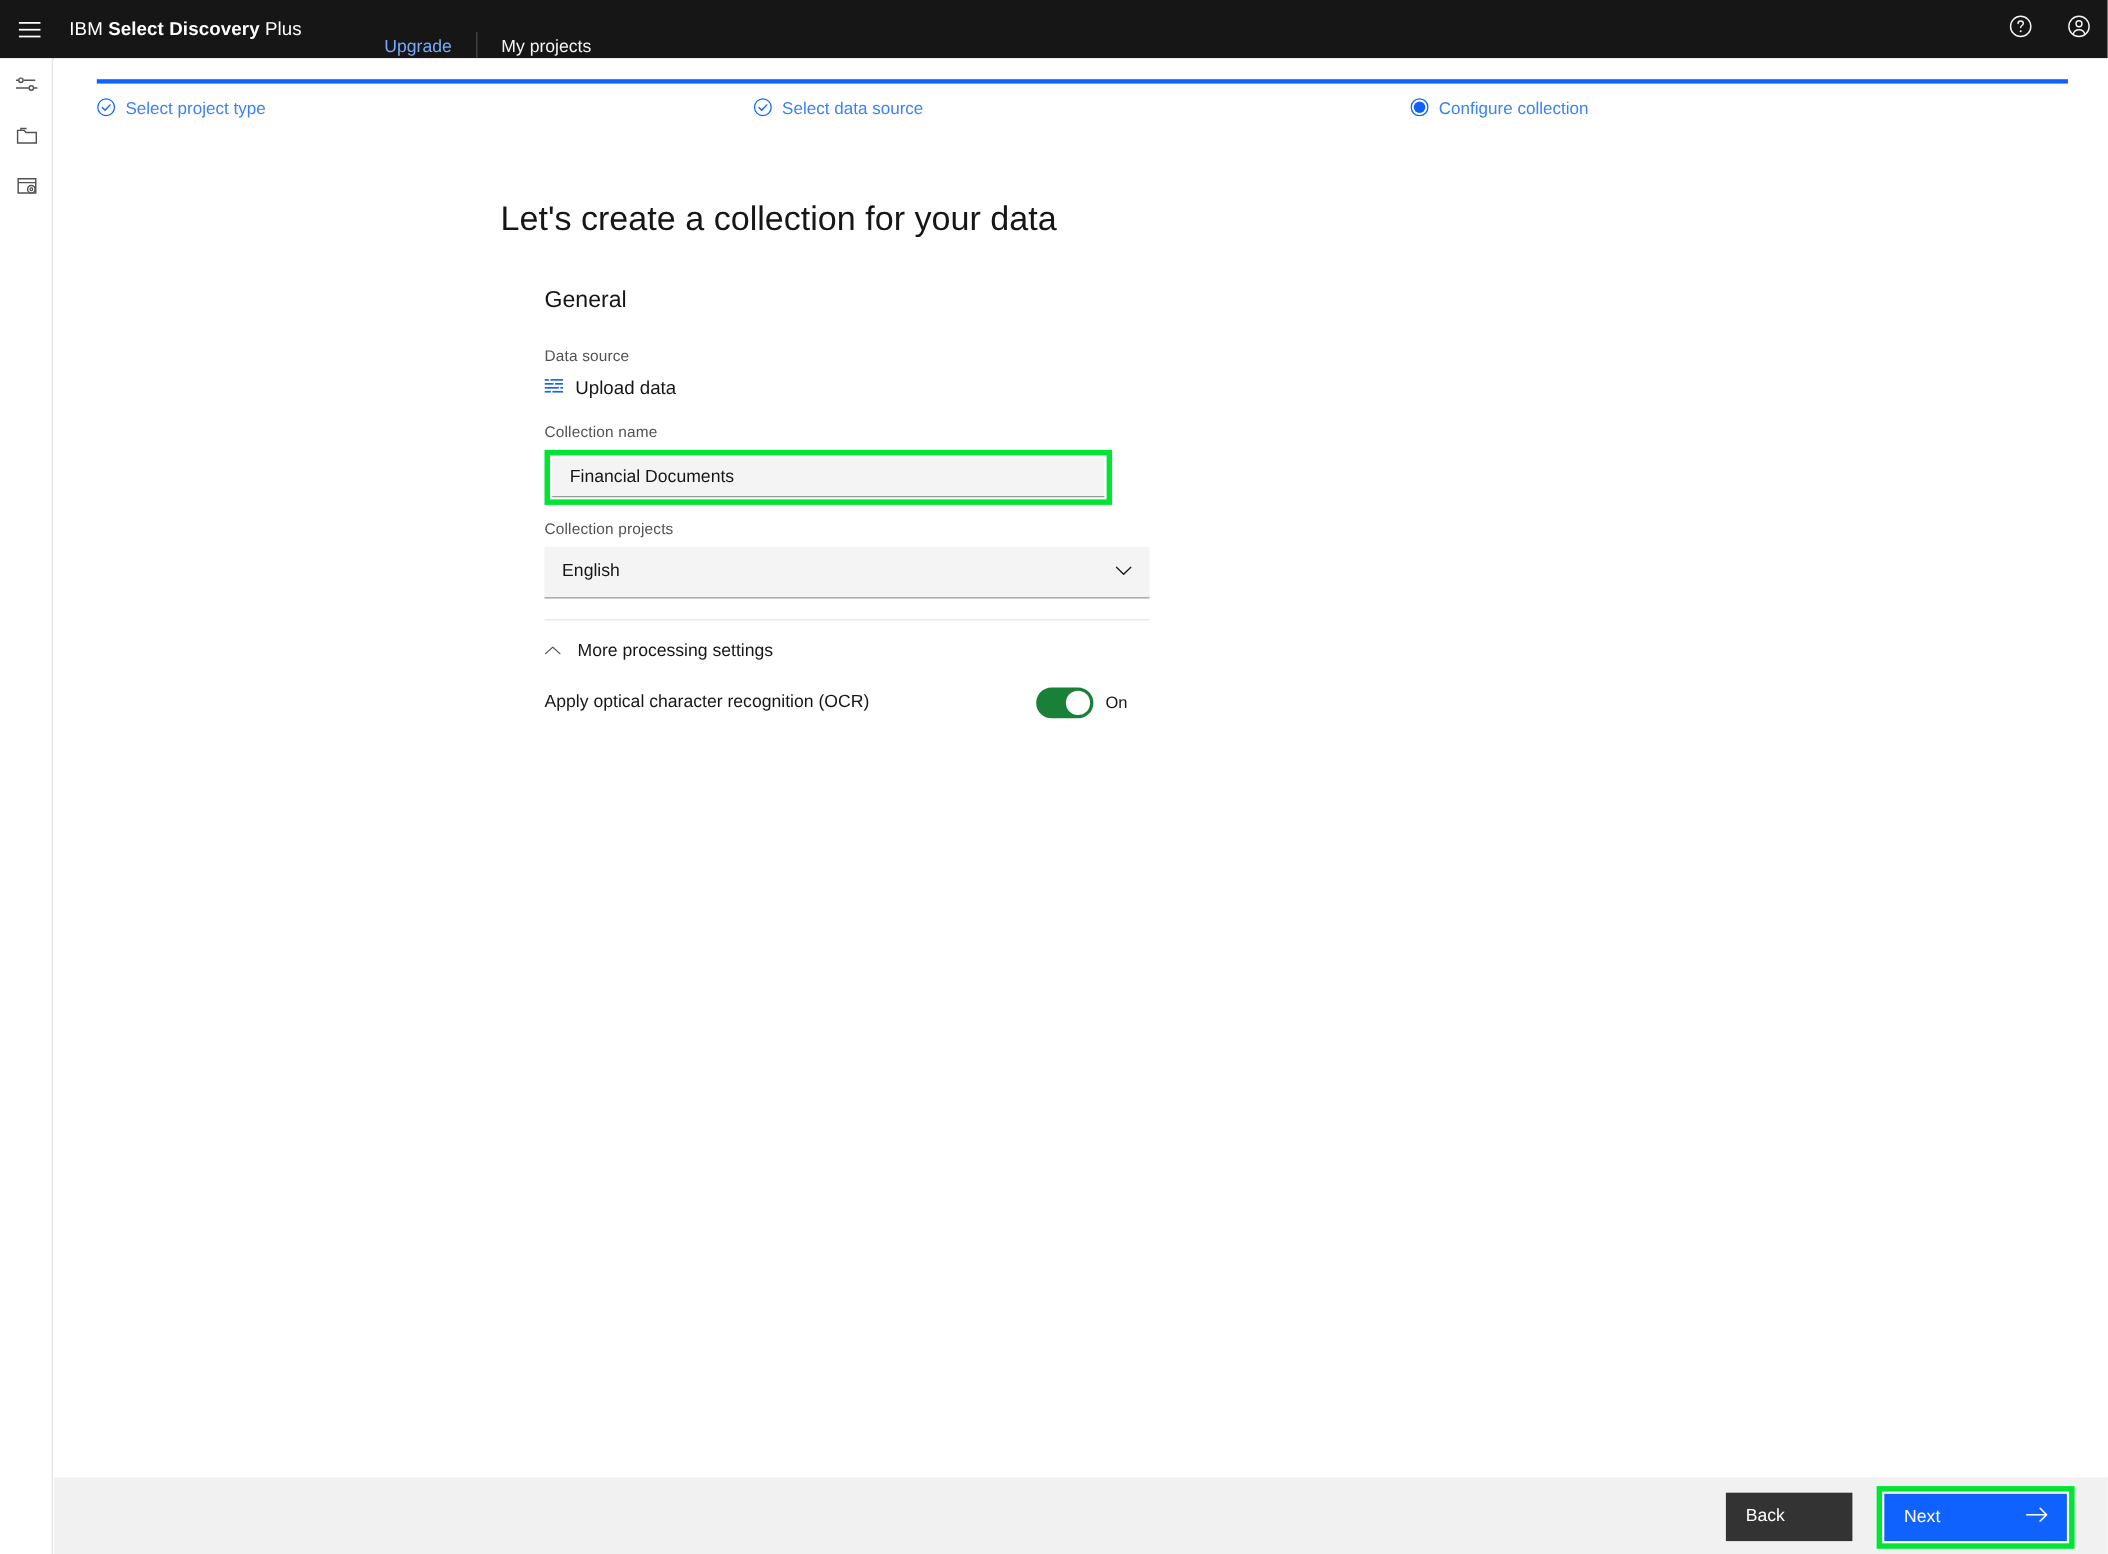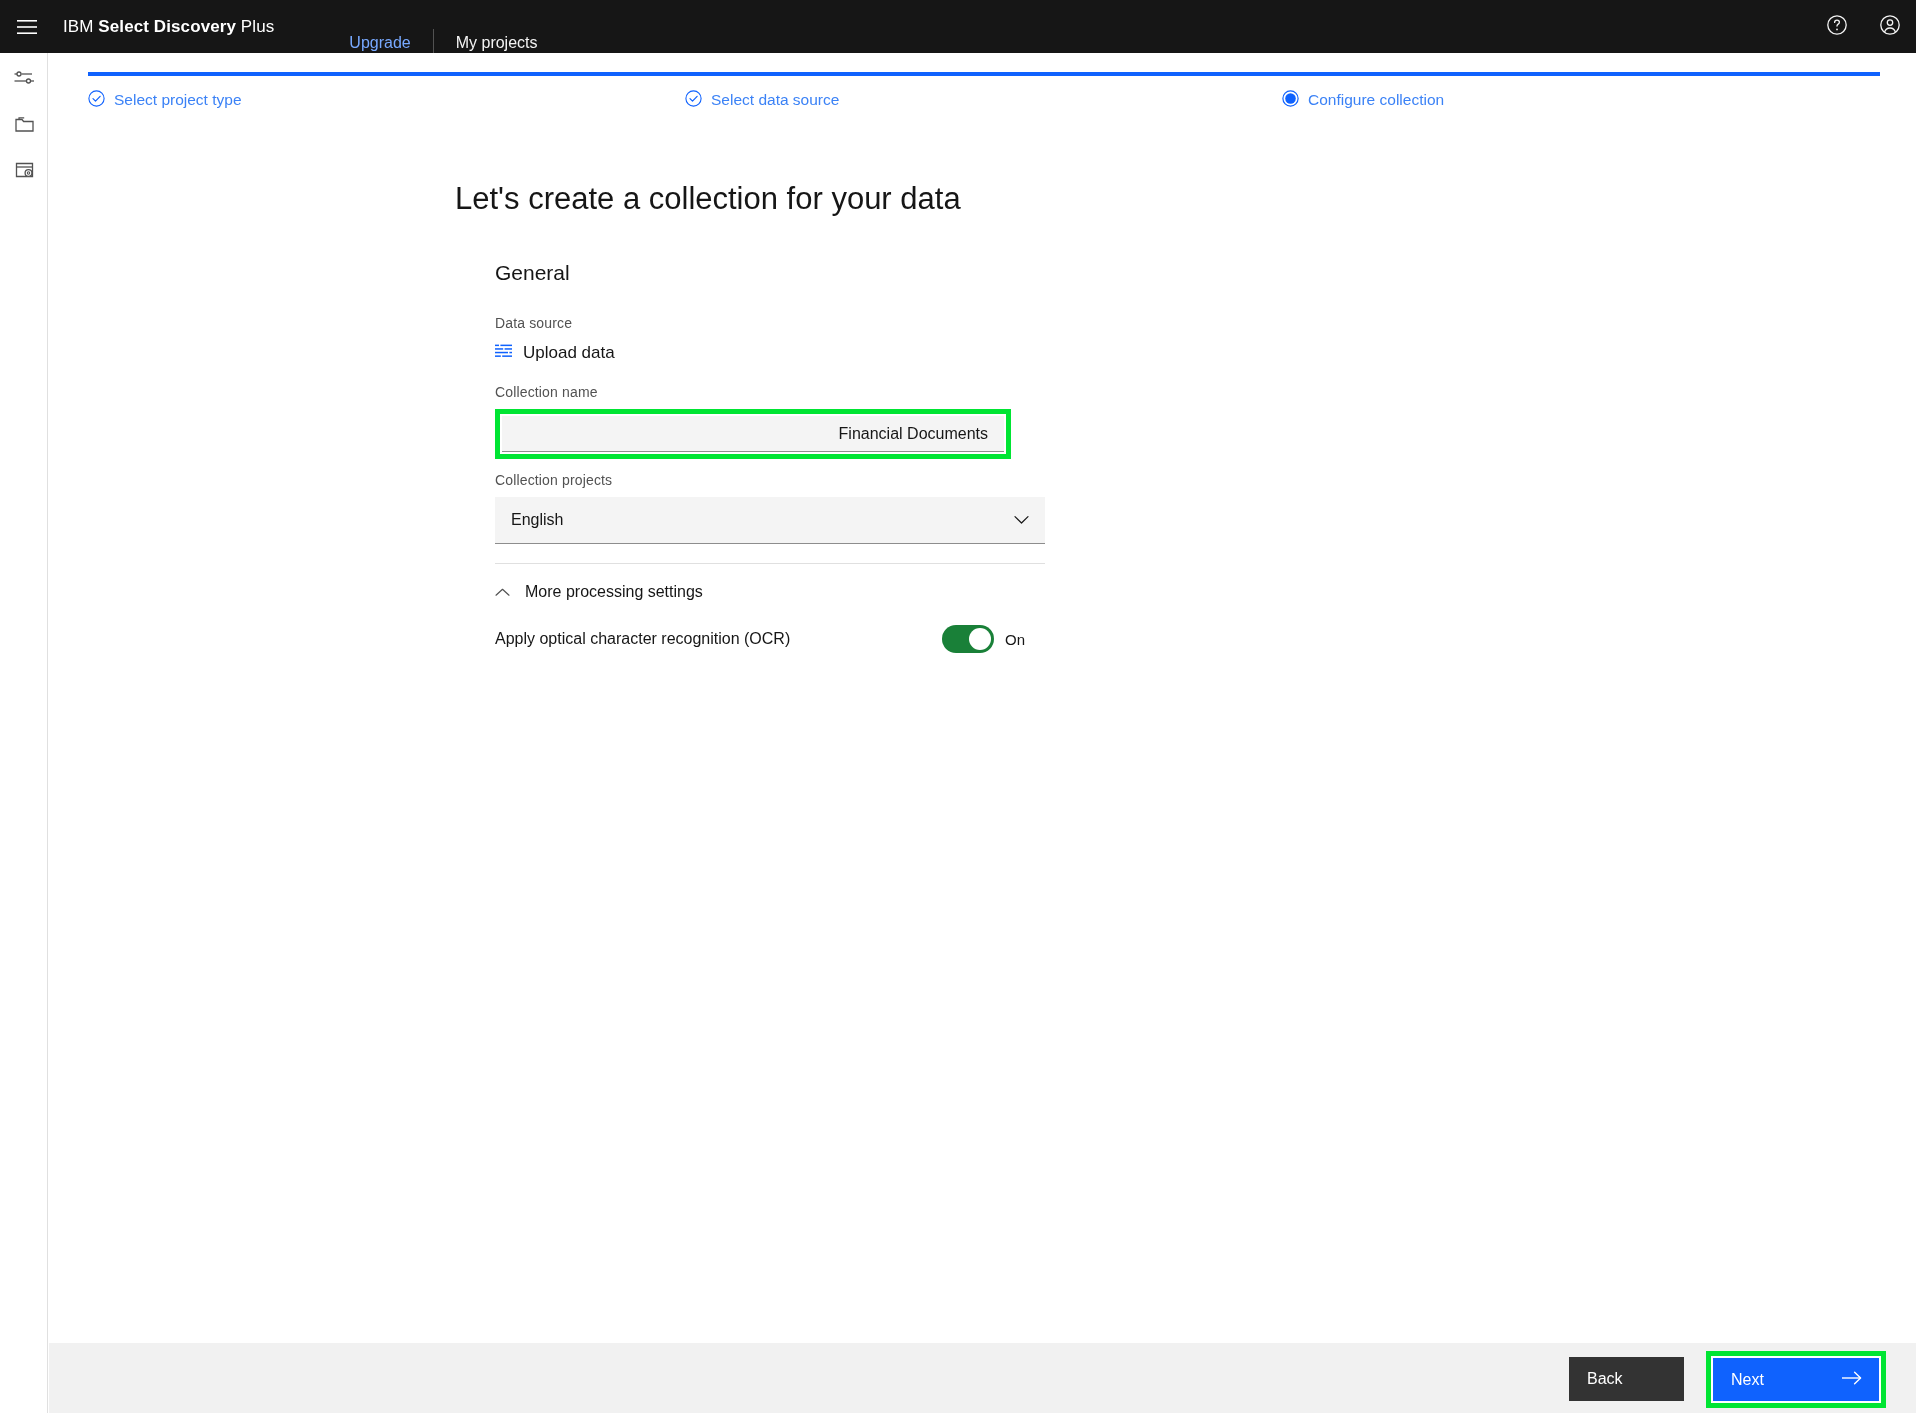--- a/index.html
+++ b/index.html
@@ -198,21 +198,20 @@
     width: 100%;
     height: 100%;
     background: #f4f4f4;
     border: none;
     border-bottom: 1px solid #8d8d8d;
     padding: 0 16px;
     font-size: 16px;
     color: #161616;
     font-family: "Liberation Sans", sans-serif;
     outline: none;
-    text-align: right;
   }
 
   
   .cl-block {
     position: absolute;
     top: 418px;
     left: 446px;
   }
   .cl-select {
     margin-top: 8px;

